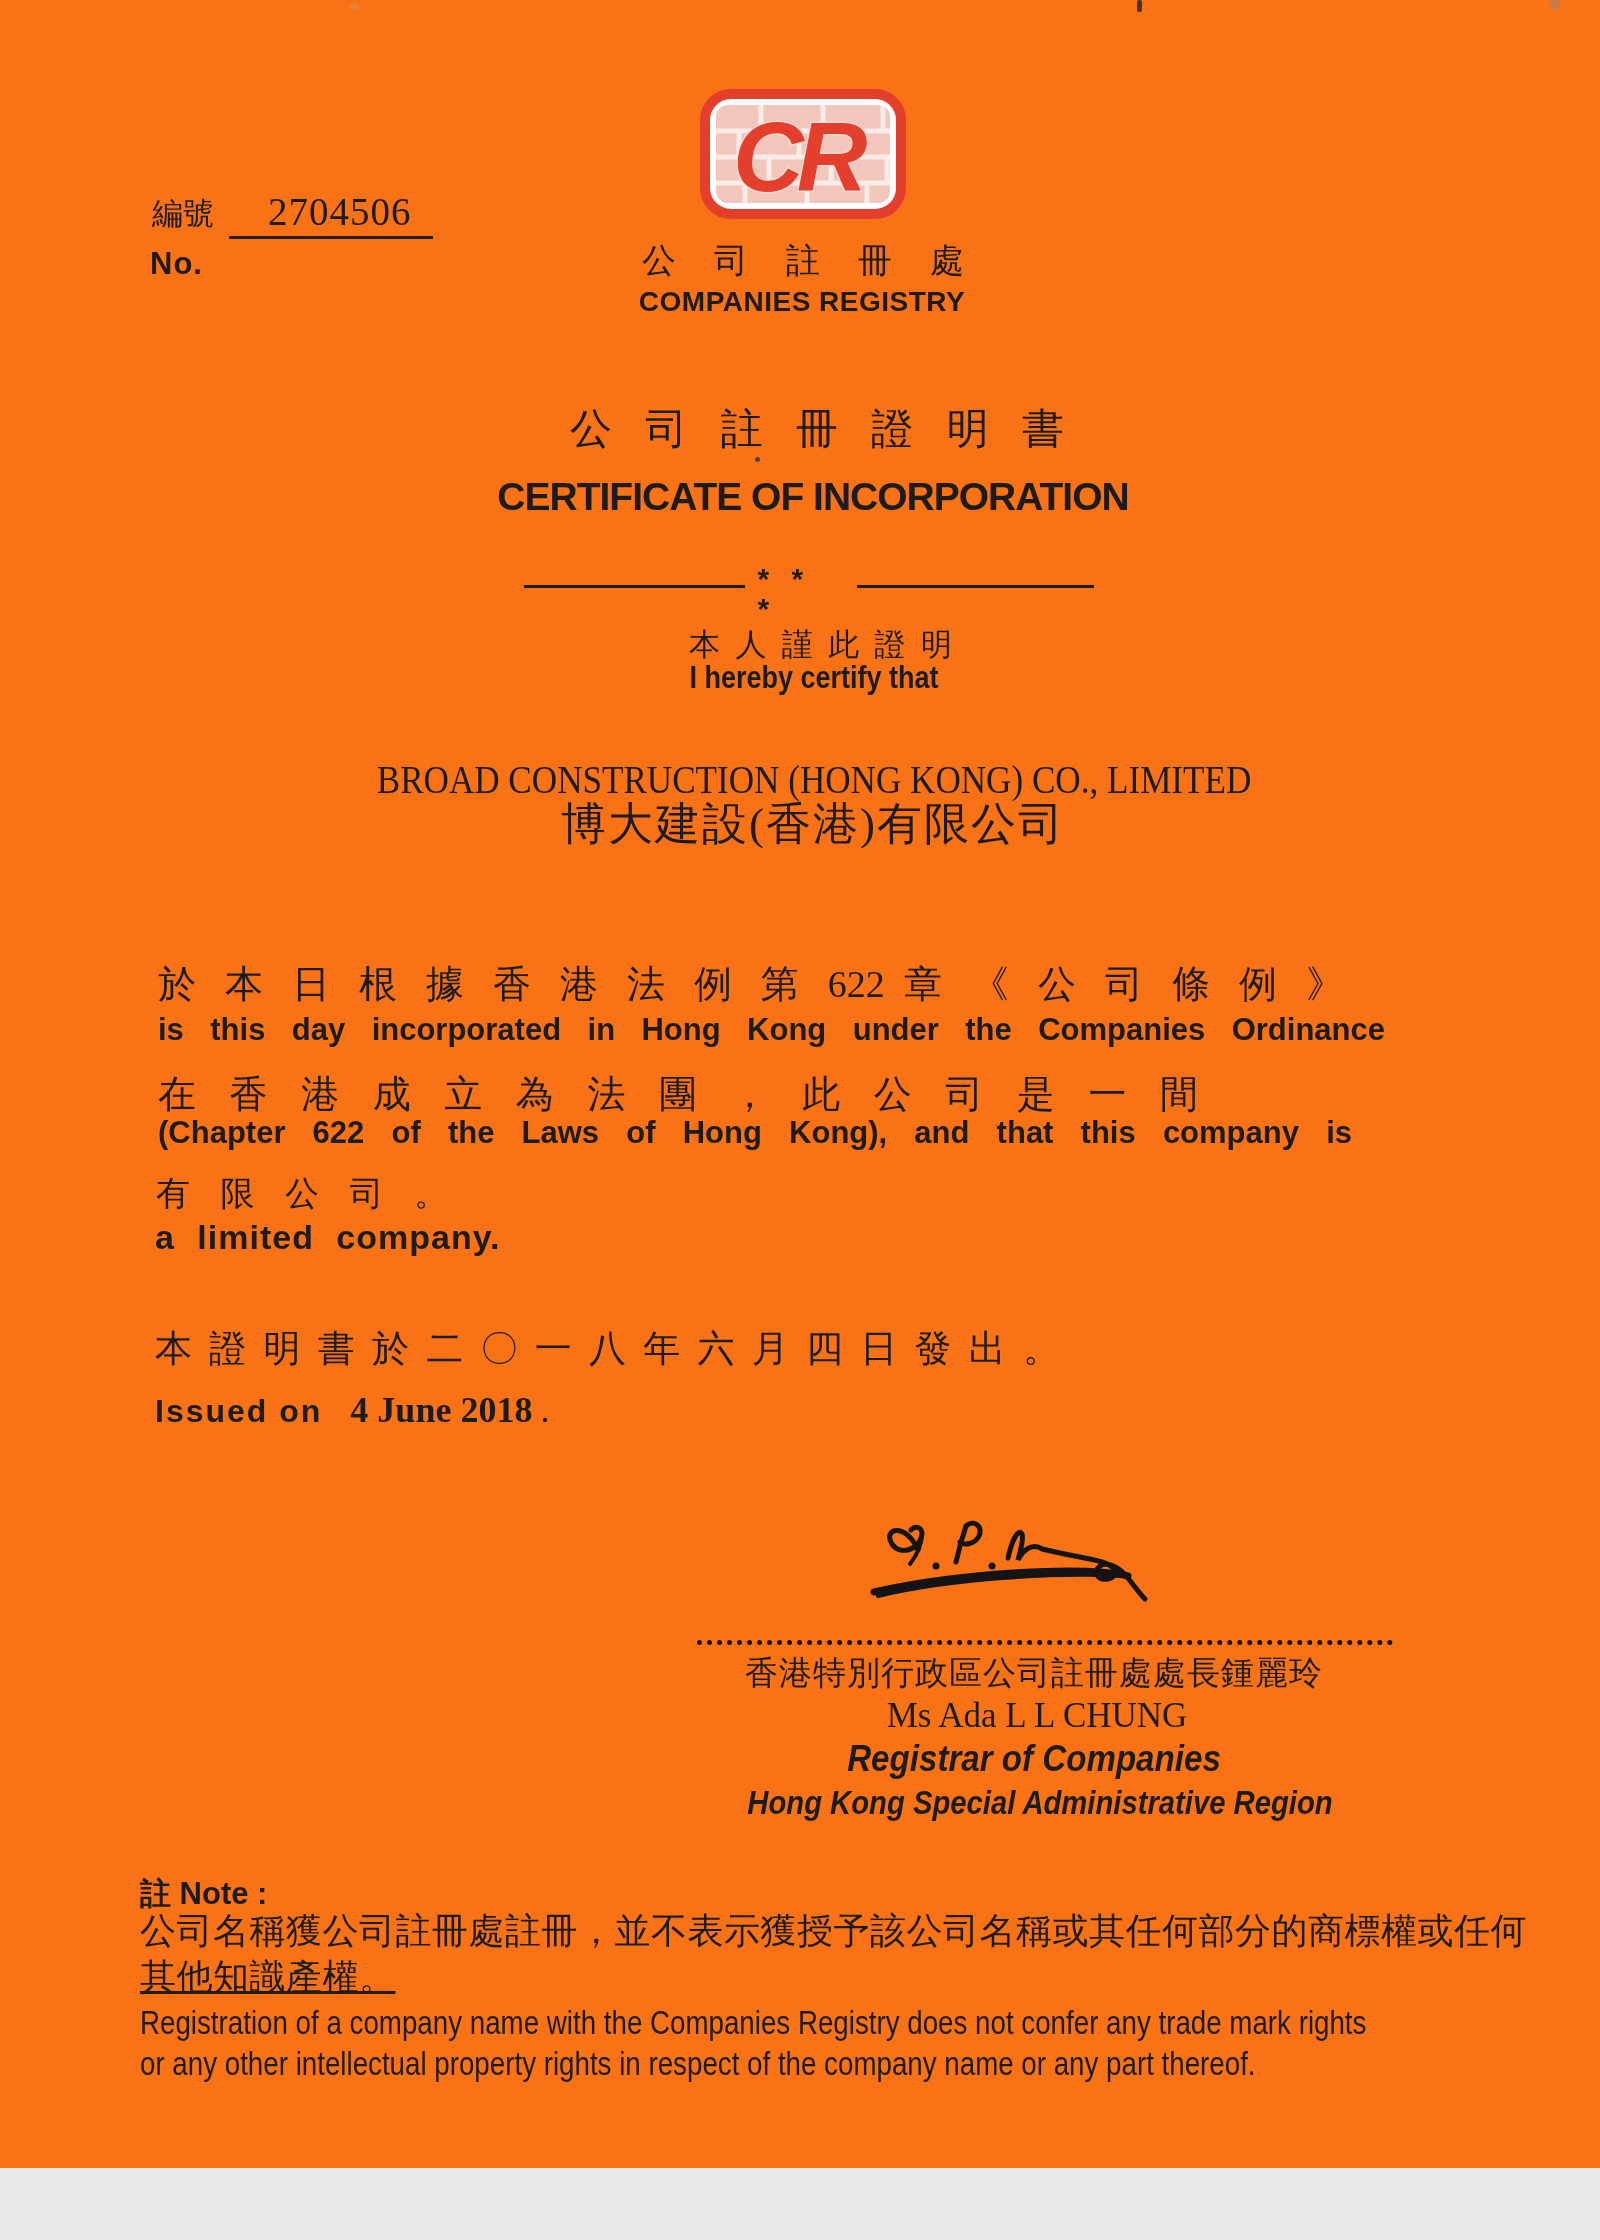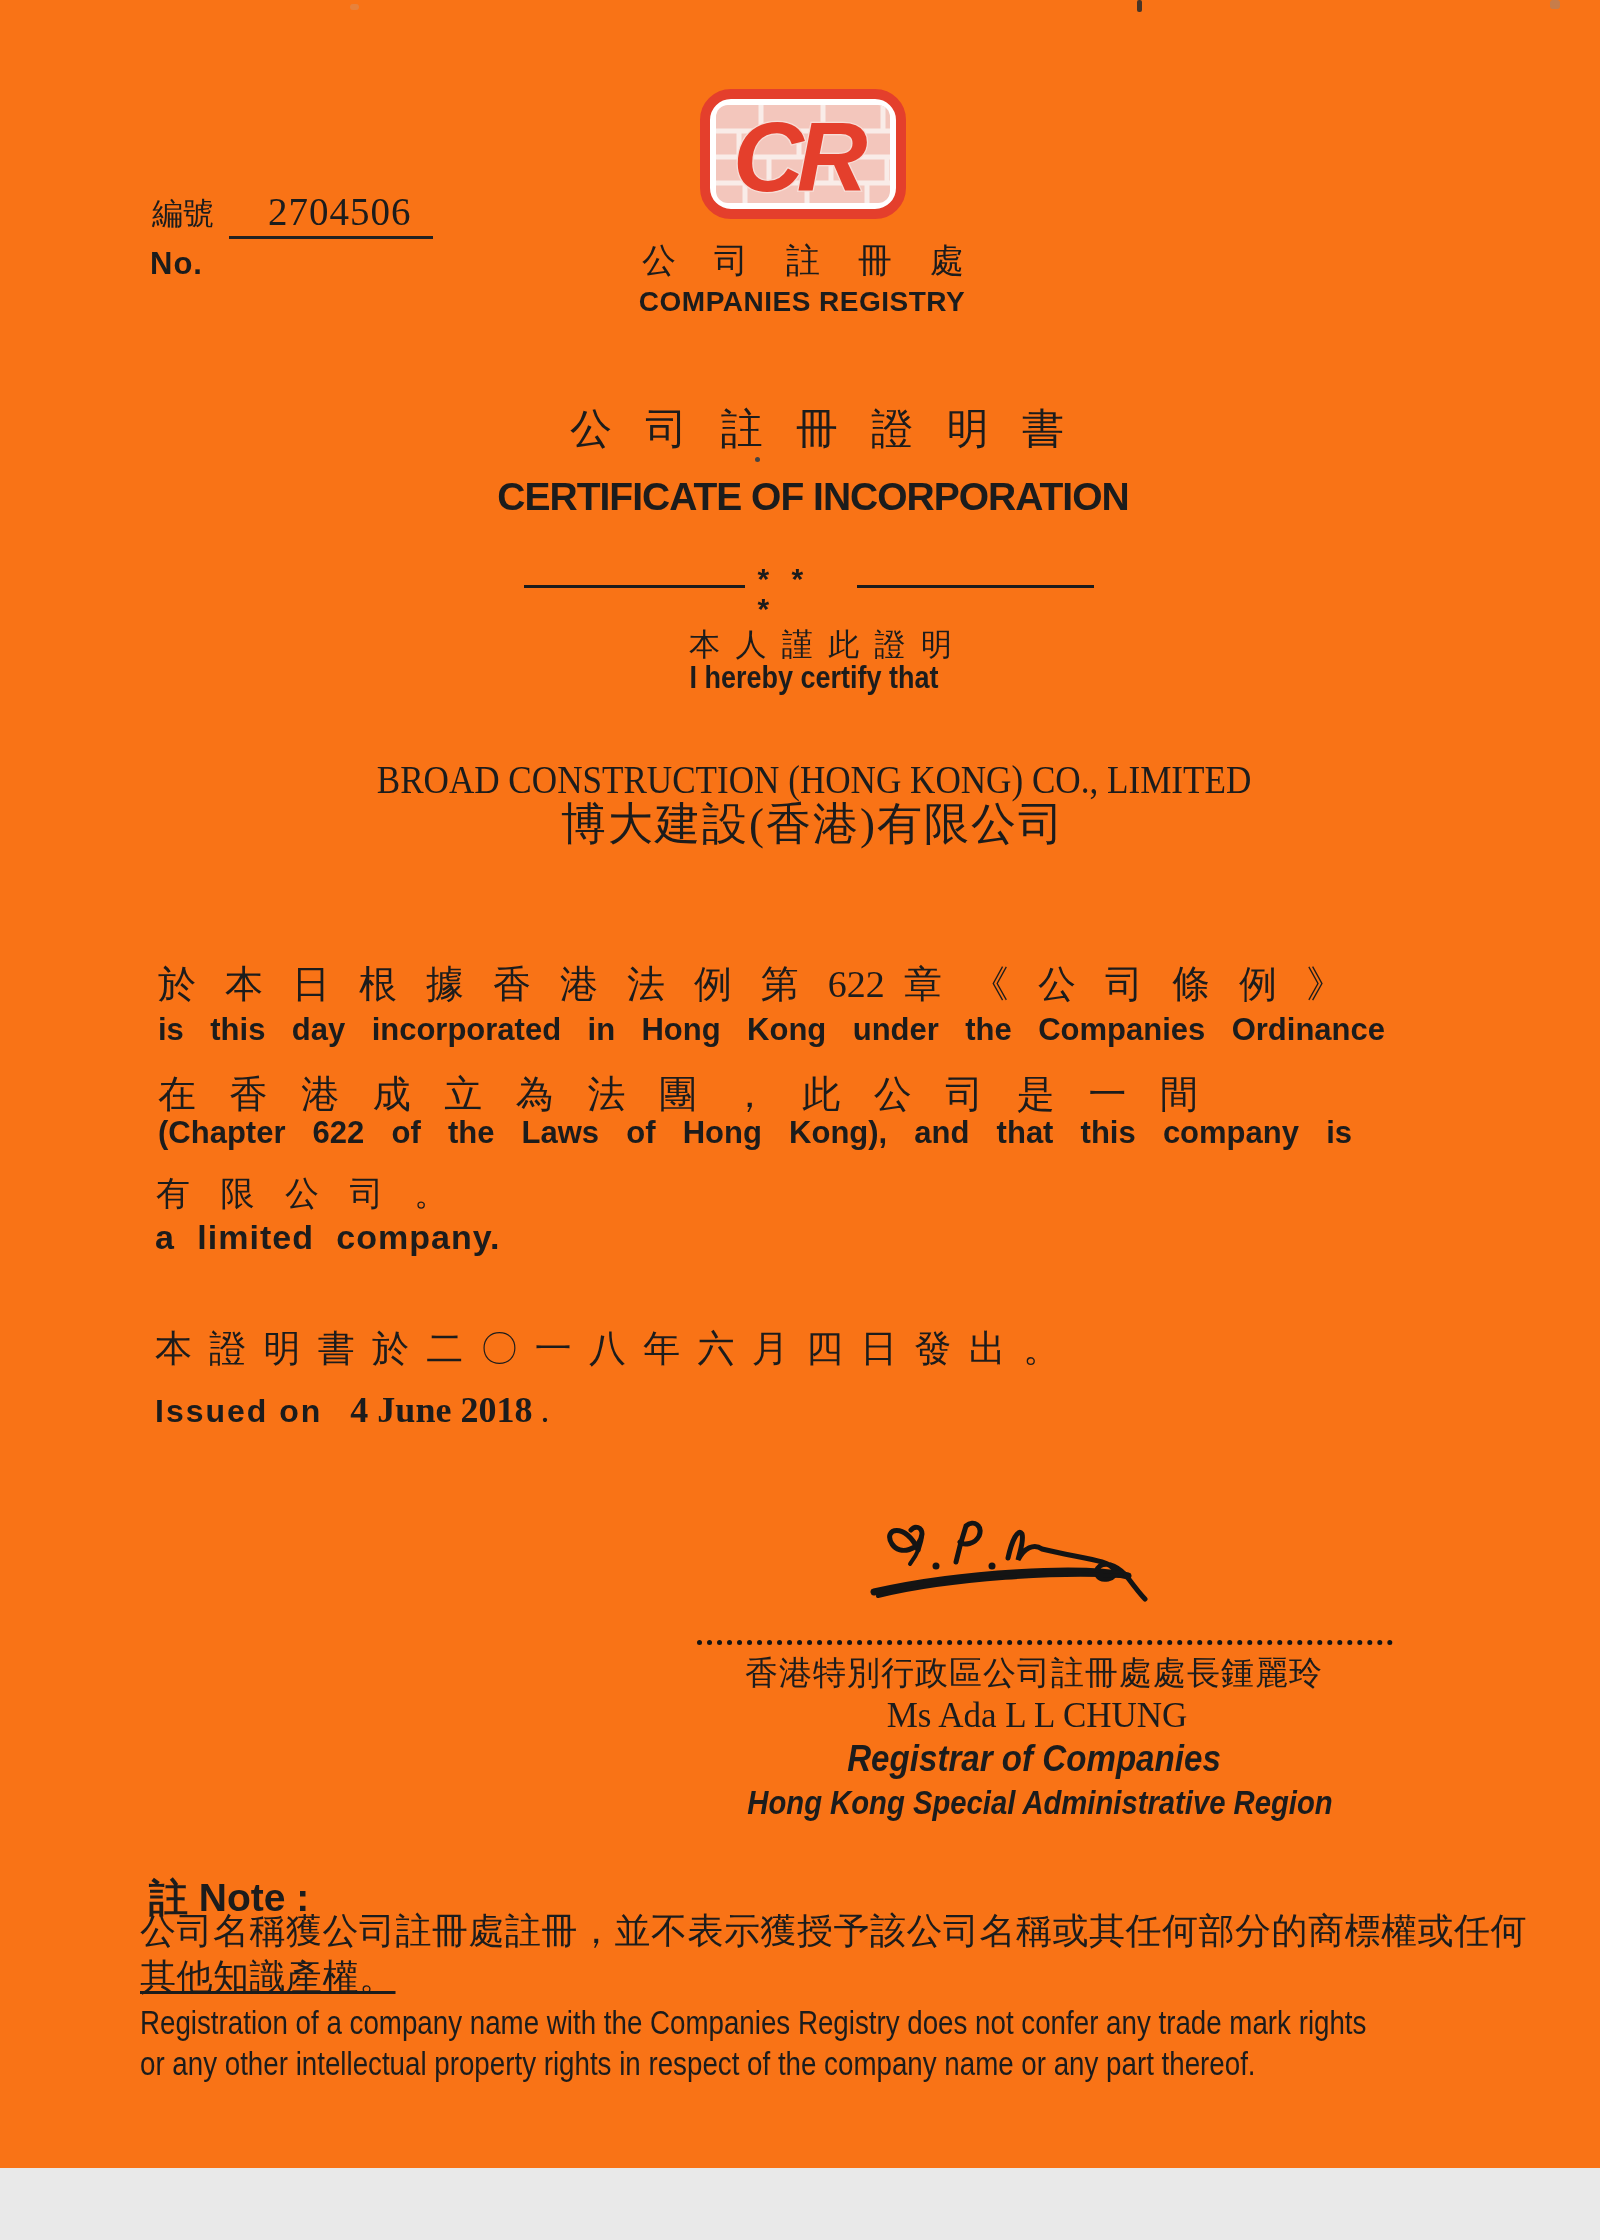--- a/index.html
+++ b/index.html
@@ -54,21 +54,21 @@
   #issued .dt{font-family:"Liberation Serif",serif;font-size:36px;margin-left:28px;font-weight:bold;}
   #issued .pd{font-family:"Liberation Serif",serif;font-size:36px;margin-left:8px;}
   
   #signature{left:852px;top:1506px;width:300px;height:128px;}
   #dots{left:697px;top:1640px;width:696px;height:0;border-top:5px dotted #151515;}
   #reg-cn{left:1034px;top:1657px;font-size:33px;letter-spacing:1px;}
   #reg-name{left:1037px;top:1698px;font-size:35px;}
   #reg-role{left:1034px;top:1741px;font-size:36px;transform:translateX(-50%) scaleX(.92);}
   #reg-region{left:1040px;top:1785px;font-size:34px;transform:translateX(-50%) scaleX(.86);}
   
-  #note-label{left:140px;top:1878px;font-size:39px;margin-left:9px;}
+  #note-label{left:140px;top:1878px;font-size:31px;}
   #note-cn1{left:140px;top:1913px;font-size:36px;letter-spacing:.5px;}
   #note-cn2{left:140px;top:1959px;font-size:36px;letter-spacing:.5px;text-decoration:underline;}
   #note-en1{left:140px;top:2006px;font-size:33px;transform:scaleX(.84);transform-origin:left top;}
   #note-en2{left:140px;top:2047px;font-size:33px;transform:scaleX(.84);transform-origin:left top;}
   
   #speck-a{left:1137px;top:0;width:5px;height:12px;background:#2a2a2a;border-radius:2px;opacity:.85;}
   #speck-b{left:1550px;top:0;width:10px;height:9px;background:#8a8a8a;opacity:.45;border-radius:3px;}
   #speck-c{left:350px;top:4px;width:9px;height:6px;background:#b5b0ae;opacity:.25;border-radius:3px;}
   #scan-noise{
     left:0;top:2214px;width:1600px;height:26px;opacity:.55;

